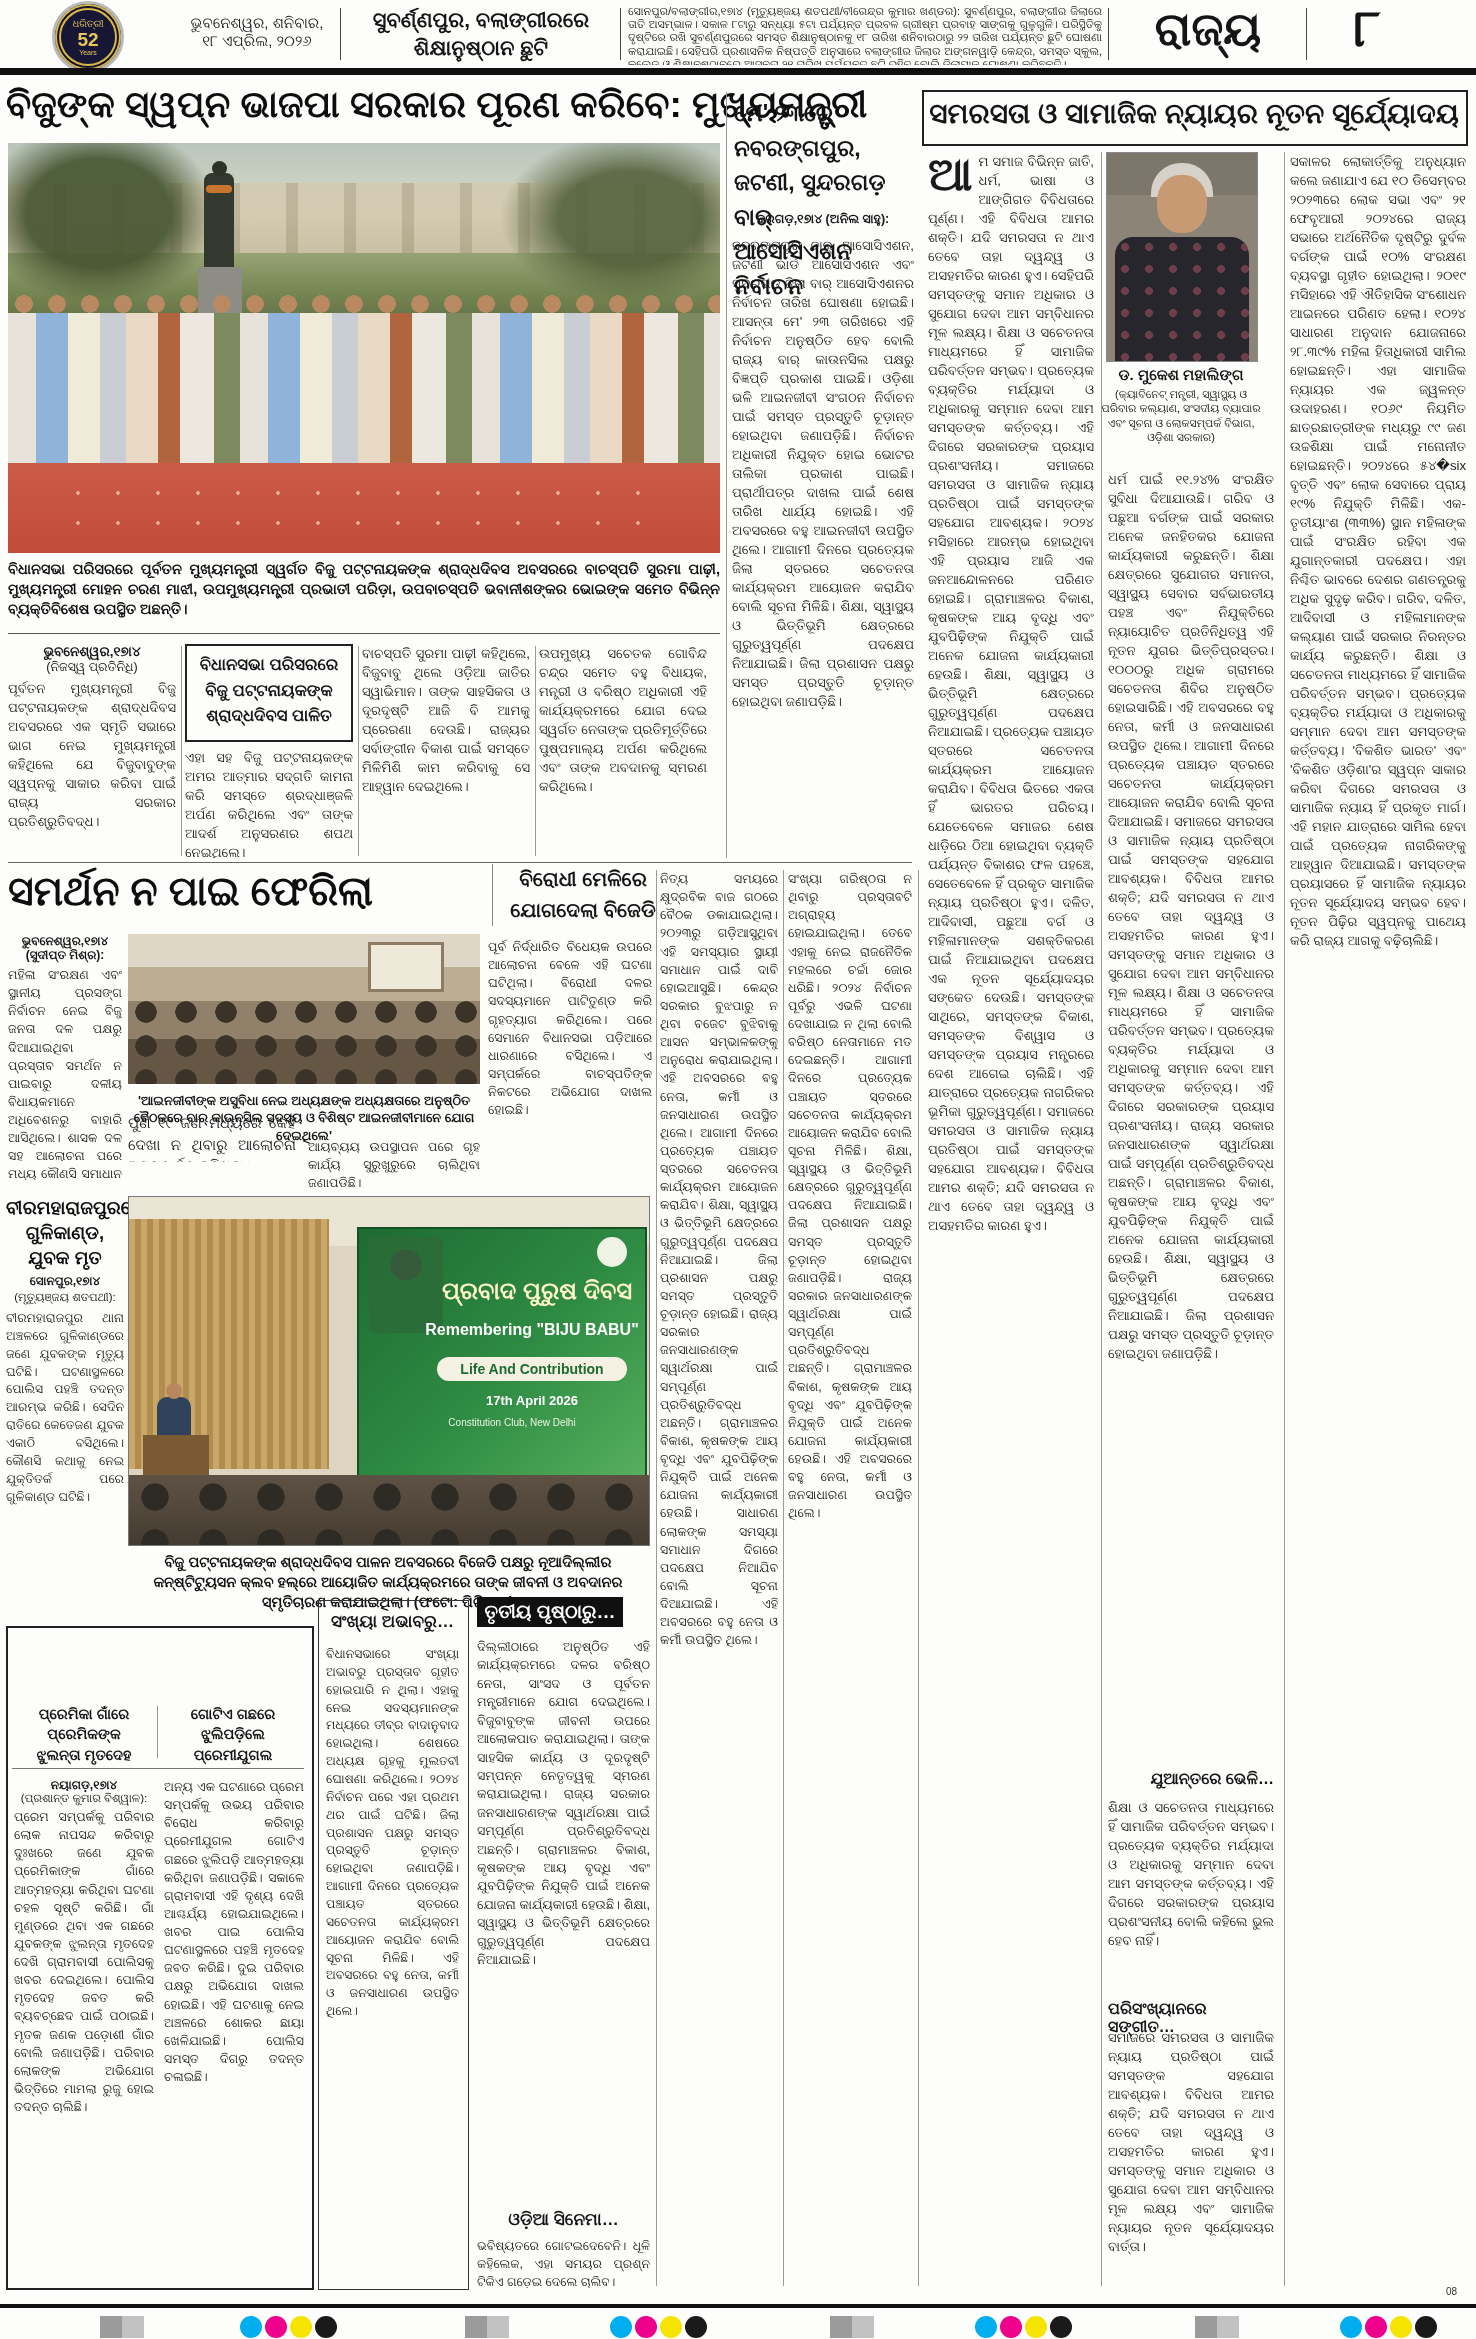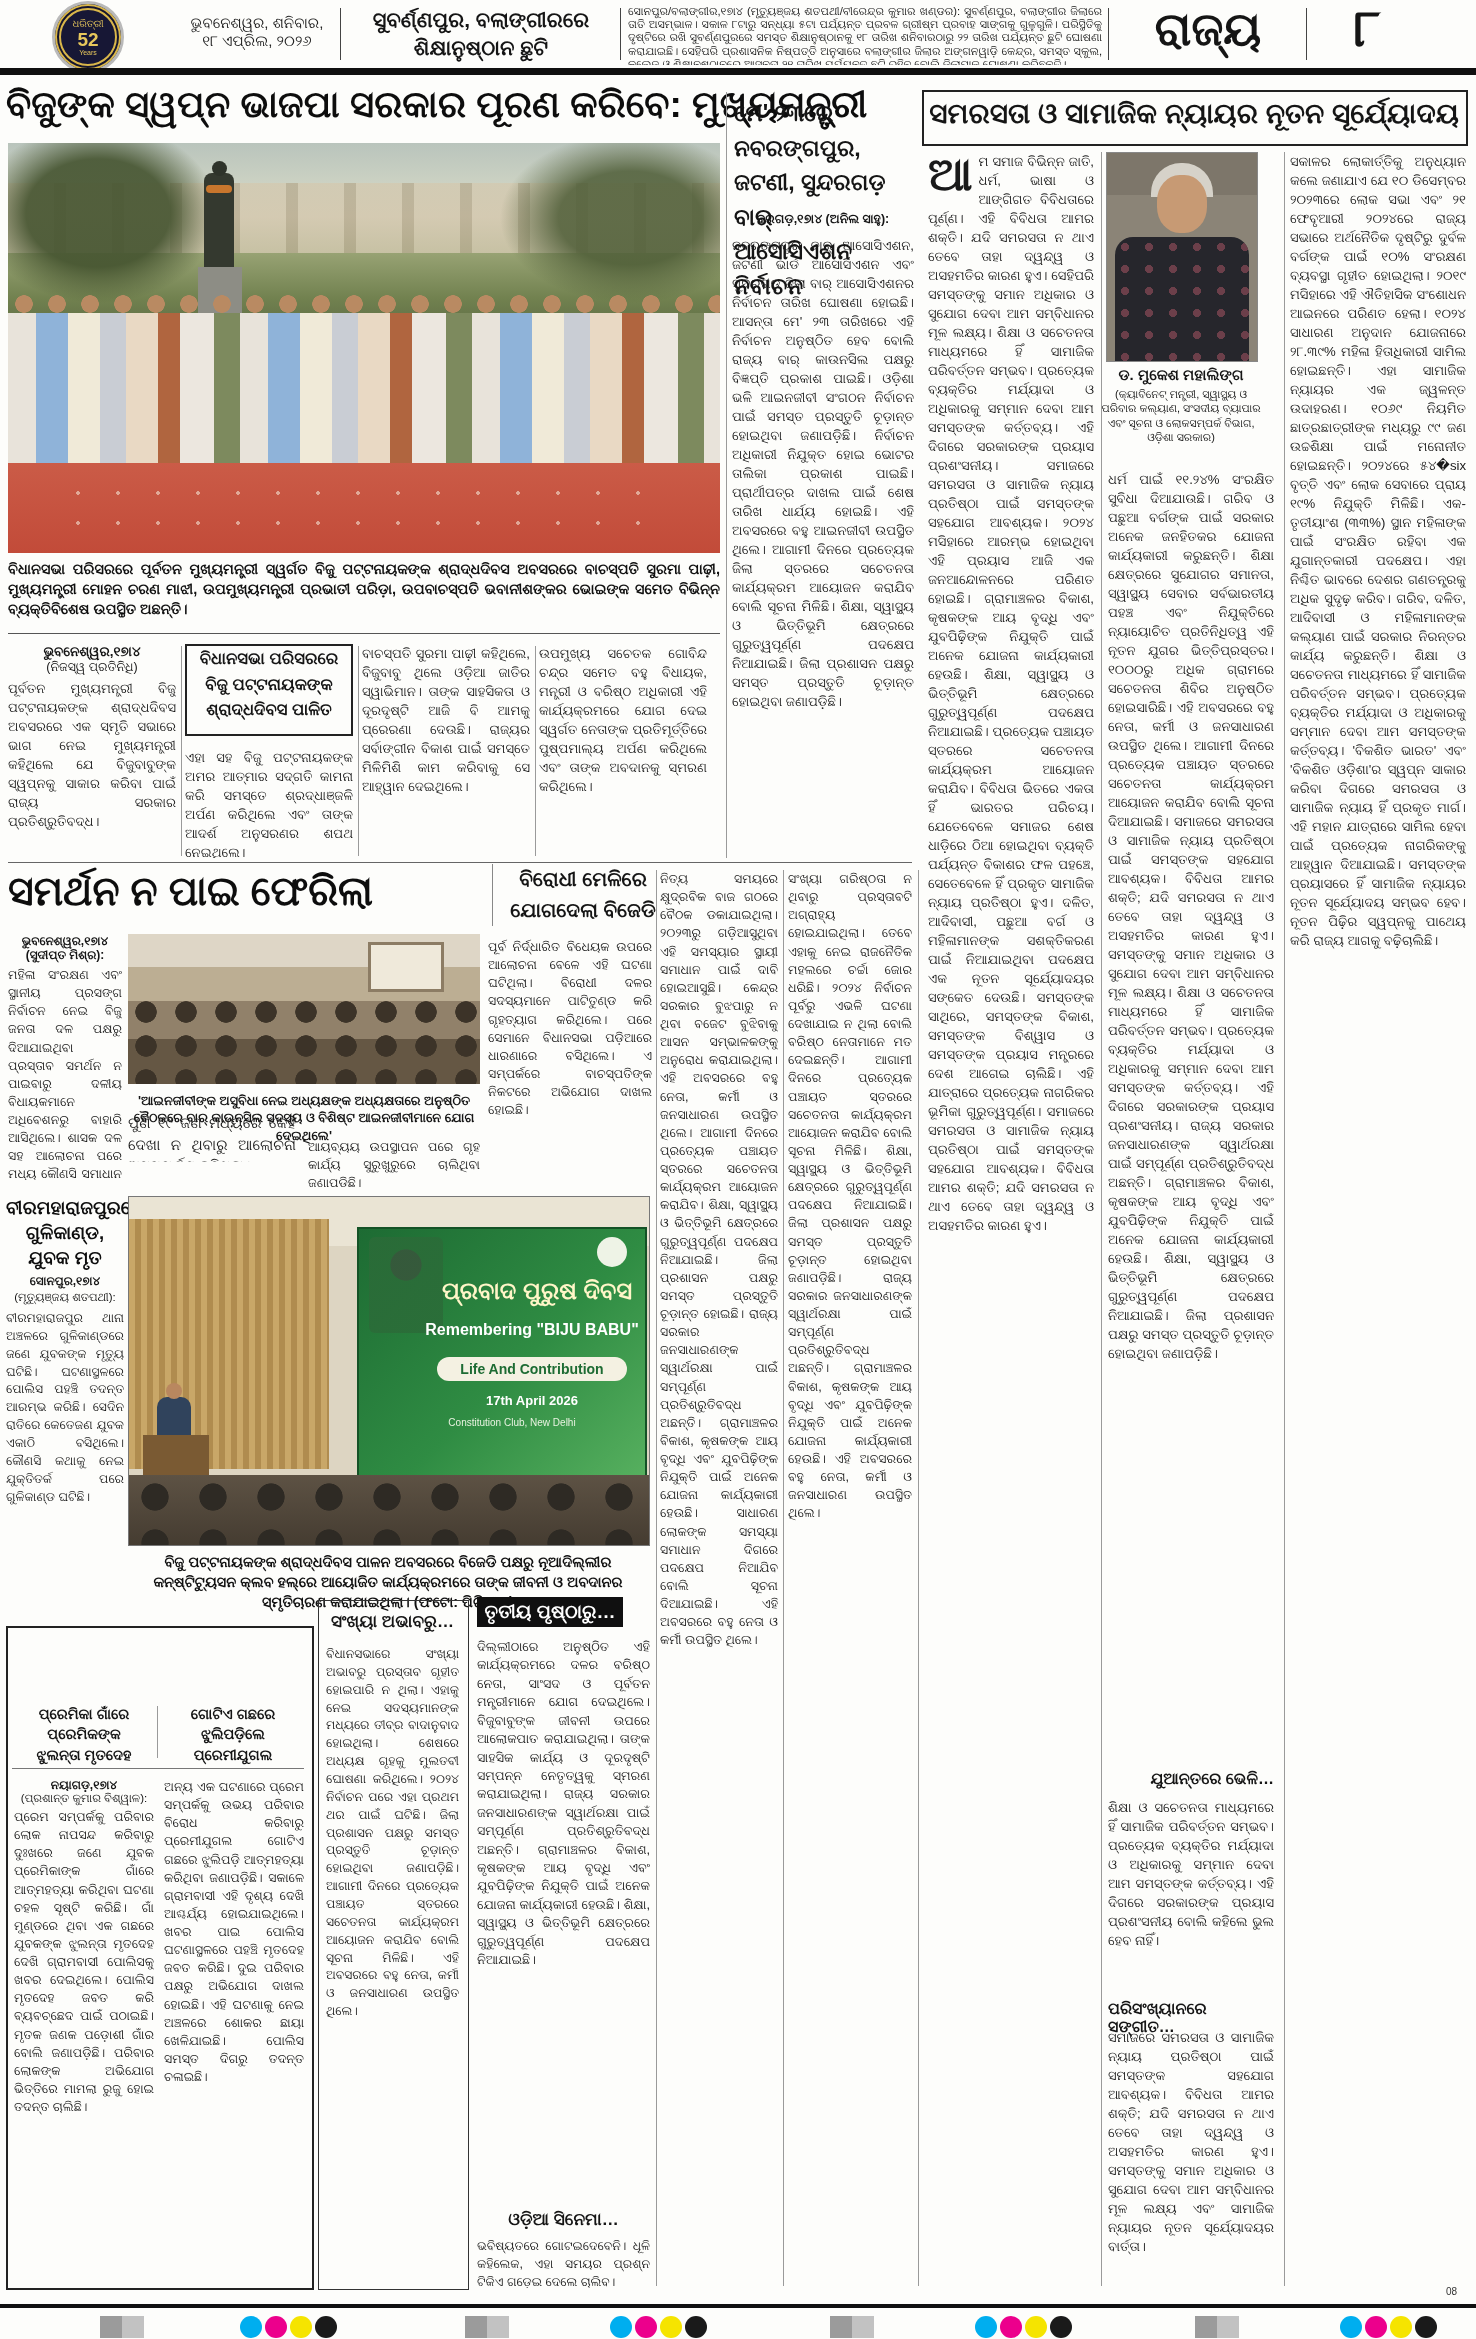--- a/index.html
+++ b/index.html
@@ -85,21 +85,21 @@
   </div>
 
   <div class="abs caption" style="left:8px;top:559px;width:712px;height:66px;">ବିଧାନସଭା ପରିସରରେ ପୂର୍ବତନ ମୁଖ୍ୟମନ୍ତ୍ରୀ ସ୍ୱର୍ଗତ ବିଜୁ ପଟ୍ଟନାୟକଙ୍କ ଶ୍ରାଦ୍ଧଦିବସ ଅବସରରେ ବାଚସ୍ପତି ସୁରମା ପାଢ଼ୀ, ମୁଖ୍ୟମନ୍ତ୍ରୀ ମୋହନ ଚରଣ ମାଝୀ, ଉପମୁଖ୍ୟମନ୍ତ୍ରୀ ପ୍ରଭାତୀ ପରିଡ଼ା, ଉପବାଚସ୍ପତି ଭବାନୀଶଙ୍କର ଭୋଇଙ୍କ ସମେତ ବିଭିନ୍ନ ବ୍ୟକ୍ତିବିଶେଷ ଉପସ୍ଥିତ ଅଛନ୍ତି।</div>
   <div class="hline" style="left:8px;top:633px;width:712px;background:#555;"></div>
 
   <div class="abs" style="left:8px;top:644px;width:168px;height:214px;">
     <div class="dateline">ଭୁବନେଶ୍ୱର,୧୭ା୪</div>
     <div class="byline">(ନିଜସ୍ୱ ପ୍ରତିନିଧି)</div>
     <div class="col" style="height:168px;margin-top:4px;">ପୂର୍ବତନ ମୁଖ୍ୟମନ୍ତ୍ରୀ ବିଜୁ ପଟ୍ଟନାୟକଙ୍କ ଶ୍ରାଦ୍ଧଦିବସ ଅବସରରେ ଏକ ସ୍ମୃତି ସଭାରେ ଭାଗ ନେଇ ମୁଖ୍ୟମନ୍ତ୍ରୀ କହିଥିଲେ ଯେ ବିଜୁବାବୁଙ୍କ ସ୍ୱପ୍ନକୁ ସାକାର କରିବା ପାଇଁ ରାଜ୍ୟ ସରକାର ପ୍ରତିଶ୍ରୁତିବଦ୍ଧ।</div>
   </div>
-  <div class="abs box ctr bold pre" style="left:185px;top:644px;width:164px;height:88px;font-size:16.5px;line-height:1.55;padding-top:0;">ବିଧାନସଭା ପରିସରରେ
+  <div class="abs box ctr bold pre" style="left:185px;top:644px;width:164px;height:88px;font-size:16.5px;line-height:1.55;padding-top:6px;">ବିଧାନସଭା ପରିସରରେ
 ବିଜୁ ପଟ୍ଟନାୟକଙ୍କ
 ଶ୍ରାଦ୍ଧଦିବସ ପାଳିତ</div>
   <div class="abs col" style="left:185px;top:748px;width:168px;height:110px;">ଏହା ସହ ବିଜୁ ପଟ୍ଟନାୟକଙ୍କ ଅମର ଆତ୍ମାର ସଦ୍‌ଗତି କାମନା କରି ସମସ୍ତେ ଶ୍ରଦ୍ଧାଞ୍ଜଳି ଅର୍ପଣ କରିଥିଲେ ଏବଂ ତାଙ୍କ ଆଦର୍ଶ ଅନୁସରଣର ଶପଥ ନେଇଥିଲେ।</div>
   <div class="abs col" style="left:362px;top:644px;width:168px;height:214px;">ବାଚସ୍ପତି ସୁରମା ପାଢ଼ୀ କହିଥିଲେ, ବିଜୁବାବୁ ଥିଲେ ଓଡ଼ିଆ ଜାତିର ସ୍ୱାଭିମାନ। ତାଙ୍କ ସାହସିକତା ଓ ଦୂରଦୃଷ୍ଟି ଆଜି ବି ଆମକୁ ପ୍ରେରଣା ଦେଉଛି। ରାଜ୍ୟର ସର୍ବାଙ୍ଗୀନ ବିକାଶ ପାଇଁ ସମସ୍ତେ ମିଳିମିଶି କାମ କରିବାକୁ ସେ ଆହ୍ୱାନ ଦେଇଥିଲେ।</div>
   <div class="abs col" style="left:539px;top:644px;width:168px;height:214px;">ଉପମୁଖ୍ୟ ସଚେତକ ଗୋବିନ୍ଦ ଚନ୍ଦ୍ର ସମେତ ବହୁ ବିଧାୟକ, ମନ୍ତ୍ରୀ ଓ ବରିଷ୍ଠ ଅଧିକାରୀ ଏହି କାର୍ଯ୍ୟକ୍ରମରେ ଯୋଗ ଦେଇ ସ୍ୱର୍ଗତ ନେତାଙ୍କ ପ୍ରତିମୂର୍ତ୍ତିରେ ପୁଷ୍ପମାଲ୍ୟ ଅର୍ପଣ କରିଥିଲେ ଏବଂ ତାଙ୍କ ଅବଦାନକୁ ସ୍ମରଣ କରିଥିଲେ।</div>
   <div class="vline" style="left:181px;top:646px;height:210px;"></div>
   <div class="vline" style="left:358px;top:646px;height:210px;"></div>
   <div class="vline" style="left:535px;top:646px;height:210px;"></div>
   <div class="hline" style="left:8px;top:862px;width:904px;background:#666;"></div>
 

